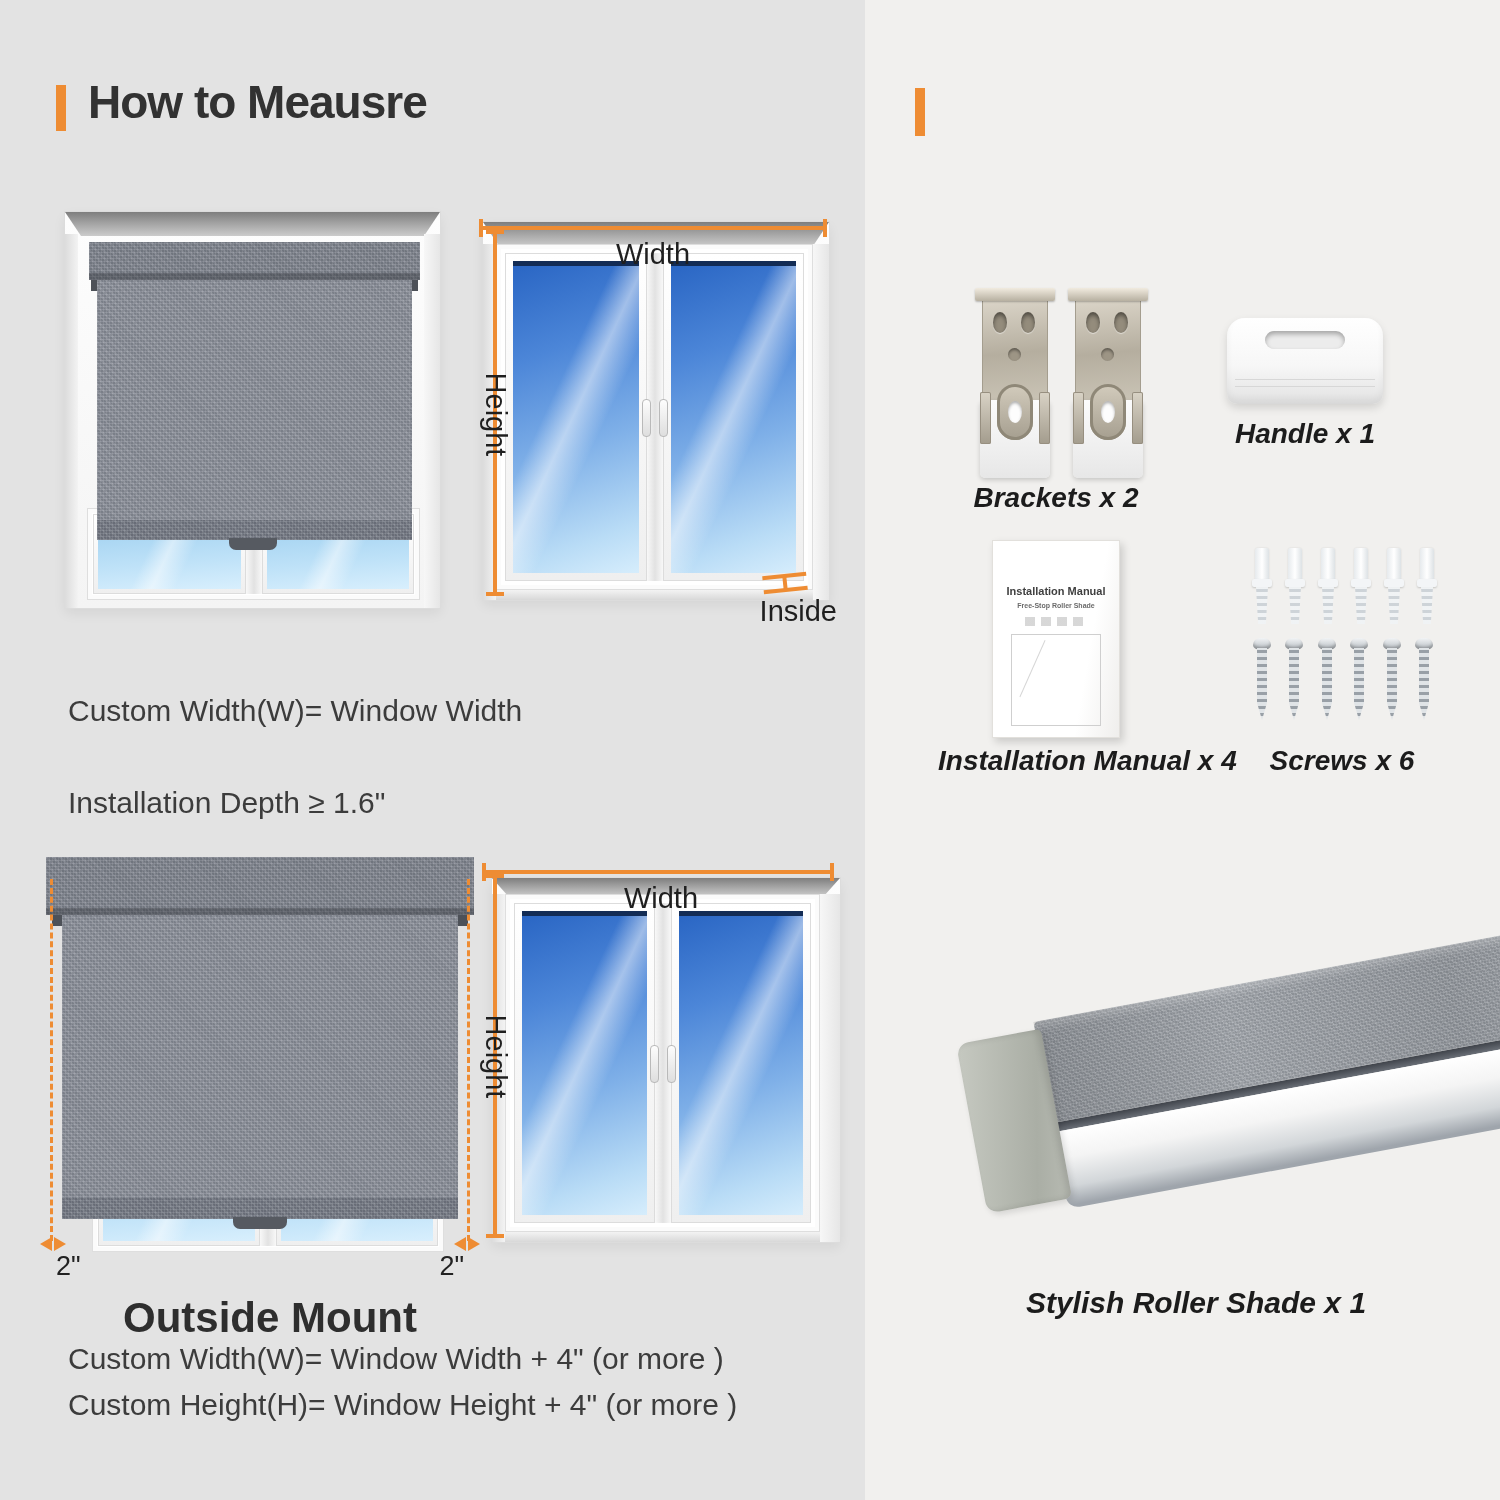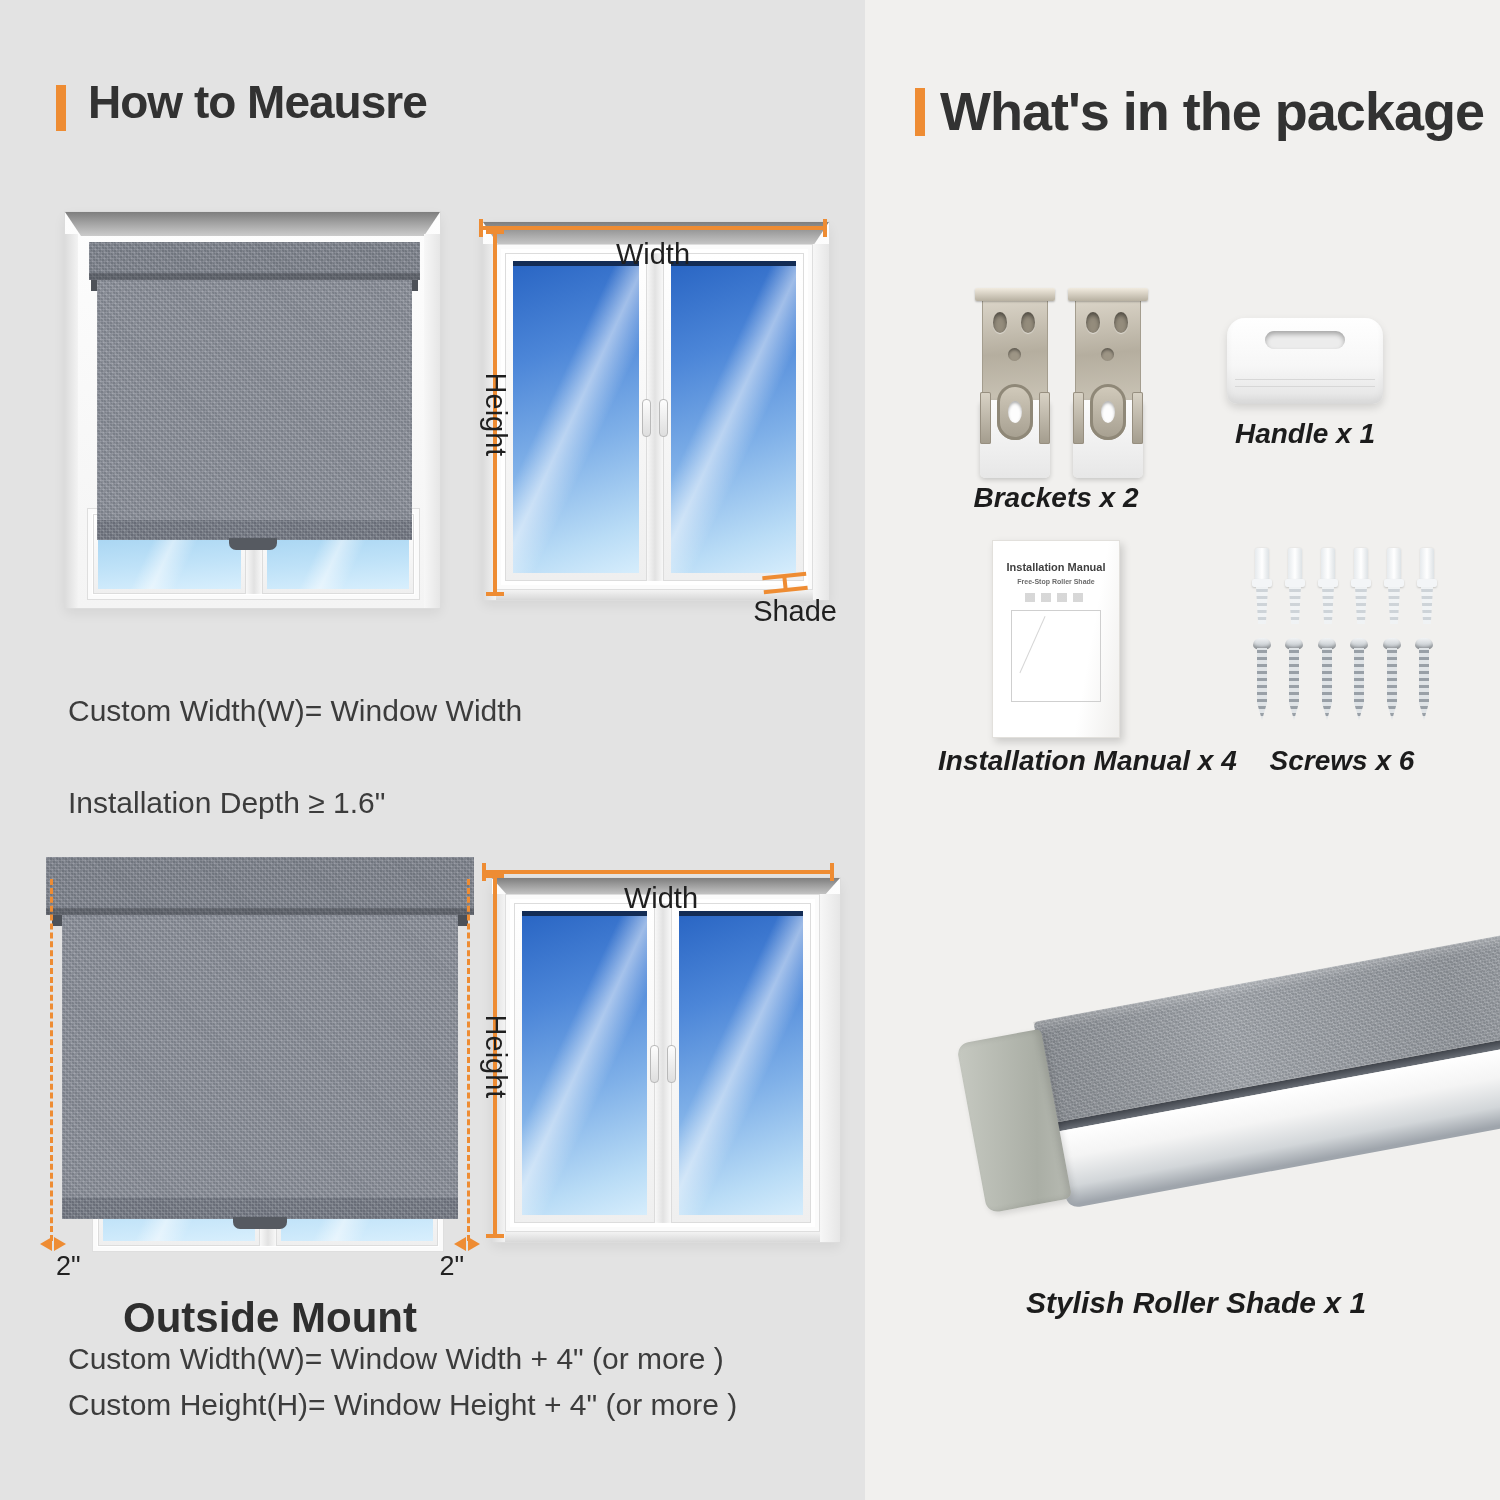--- a/index.html
+++ b/index.html
@@ -111,21 +111,21 @@
 
   .handle-part{position:absolute;width:156px;height:86px;border-radius:18px 18px 10px 10px;
     background:linear-gradient(180deg,#ffffff 0%,#f7f7f7 55%,#e2e2e2 100%);
     box-shadow:0 4px 8px rgba(0,0,0,.13),inset 0 -5px 7px rgba(0,0,0,.05);}
   .handle-slot{position:absolute;left:50%;top:13px;width:80px;height:18px;margin-left:-40px;border-radius:9px;
     background:#ececec;box-shadow:inset 0 3px 5px rgba(0,0,0,.3);}
   .handle-line{position:absolute;left:8px;right:8px;height:1px;background:#d7d7d7;}
 
   .manual{position:absolute;width:126px;height:196px;background:linear-gradient(100deg,#ffffff 72%,#efeeec);
     border:1px solid #e2e0dc;box-shadow:3px 4px 8px rgba(0,0,0,.16);text-align:center;}
-  .manual-title{margin-top:20px;font-size:11px;font-weight:700;color:#3f3f3f;}
+  .manual-title{margin-top:44px;font-size:11px;font-weight:700;color:#3f3f3f;}
   .manual-sub{margin-top:5px;font-size:7px;font-weight:700;color:#6b6b6b;}
   .manual-squiggle{width:62px;height:9px;margin:8px auto 0;
     background:repeating-linear-gradient(90deg,#bdbdbd 0 10px,transparent 10px 16px);opacity:.6;}
   .manual-sketch{width:88px;height:90px;margin:8px auto 0;border:1px solid #cfcfcf;position:relative;}
   .manual-sketch::before{content:"";position:absolute;left:18px;top:12px;width:46px;height:62px;
     border-left:1px solid #d6d6d6;transform:rotate(24deg);}
 
   .anchor{position:absolute;width:20px;height:76px;}
   .anchor-top{position:absolute;top:0;left:3px;right:3px;height:33px;border-radius:3px;
     background:linear-gradient(90deg,#e6eaed,#ffffff 50%,#dde2e5);box-shadow:0 0 2px rgba(0,0,0,.12);}
@@ -212,21 +212,21 @@
     </div>
     <div class="ml-h" style="left:2px;right:2px;top:14px;"></div>
     <div class="mlabel" style="top:26px;left:0;right:0;text-align:center;">Width</div>
     <div class="ml-v" style="left:16px;top:18px;height:366px;"></div>
     <div class="mlabel rot90" style="left:-52px;top:186px;width:140px;text-align:center;">Height</div>
     <div class="depth-ibeam" style="right:22px;bottom:16px;">
         <i class="t"></i>
         <em></em>
         <i class="b"></i>
       </div>
-    <div class="mlabel" style="right:-8px;bottom:-20px;">Shade</div>
+    <div class="mlabel" style="right:-8px;bottom:-20px;">Inside</div>
   </div>
 
   <div class="spec-line" style="left:68px;top:694px;text-align:center;">Custom Width(W)= Window Width</div>
   <div class="spec-line" style="left:68px;top:786px;">Installation Depth ≥ 1.6"</div>
 
   <div class="illus" style="left:40px;top:845px;width:440px;height:435px;">
     <div class="wd-frame" style="left:52px;width:340px;bottom:28px;height:95px;padding:5px;">
       <div class="casement" style="padding:4px;">
           <div class="glass glass-lite"></div>
         </div>
@@ -272,21 +272,20 @@
     <div class="mlabel" style="top:20px;left:0;right:0;text-align:center;">Width</div>
     <div class="ml-v" style="left:11px;top:12px;height:364px;"></div>
     <div class="mlabel rot90" style="left:-57px;top:178px;width:140px;text-align:center;">Height</div>
   </div>
 
   <div class="mount-heading" style="left:40px;width:460px;top:1294px;">Outside Mount</div>
   <div class="spec-line" style="left:68px;top:1342px;">Custom Width(W)= Window Width + 4" (or more )</div>
   <div class="spec-line" style="left:68px;top:1388px;">Custom Height(H)= Window Height + 4" (or more )</div>
 
   <div class="accent-bar" style="left:915px;top:88px;height:48px;"></div>
-  <div class="sec-title" style="left:940px;top:80px;font-size:54px;">What's in the package</div>
 
   <div class="bracket" style="left:975px;top:288px;">
     <div class="b-plate"></div>
     <div class="b-flange"></div>
     <div class="b-hole" style="left:18px;top:24px;"></div>
     <div class="b-hole" style="left:46px;top:24px;"></div>
     <div class="b-mid"></div>
     <div class="b-plastic"></div>
     <div class="b-rail" style="left:5px;"></div>
     <div class="b-rail" style="right:5px;"></div>

